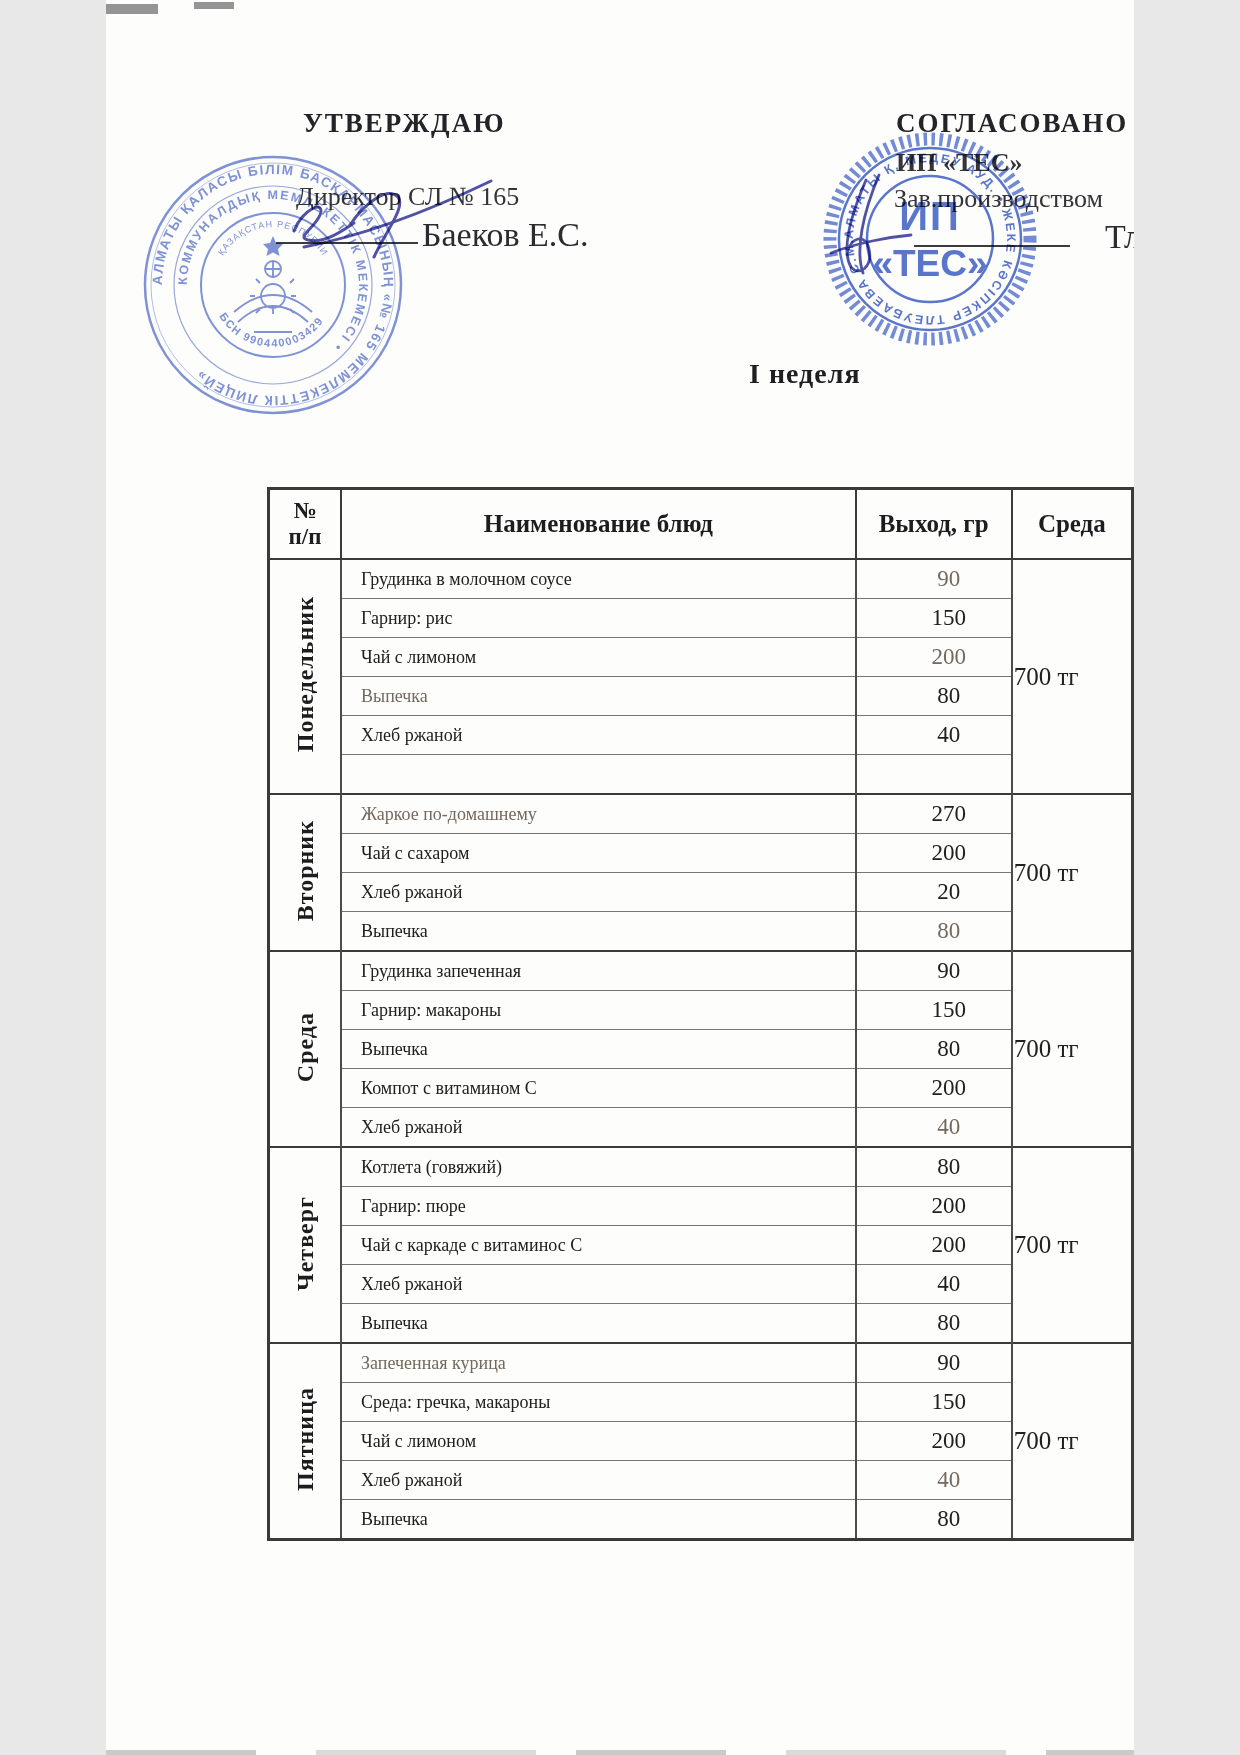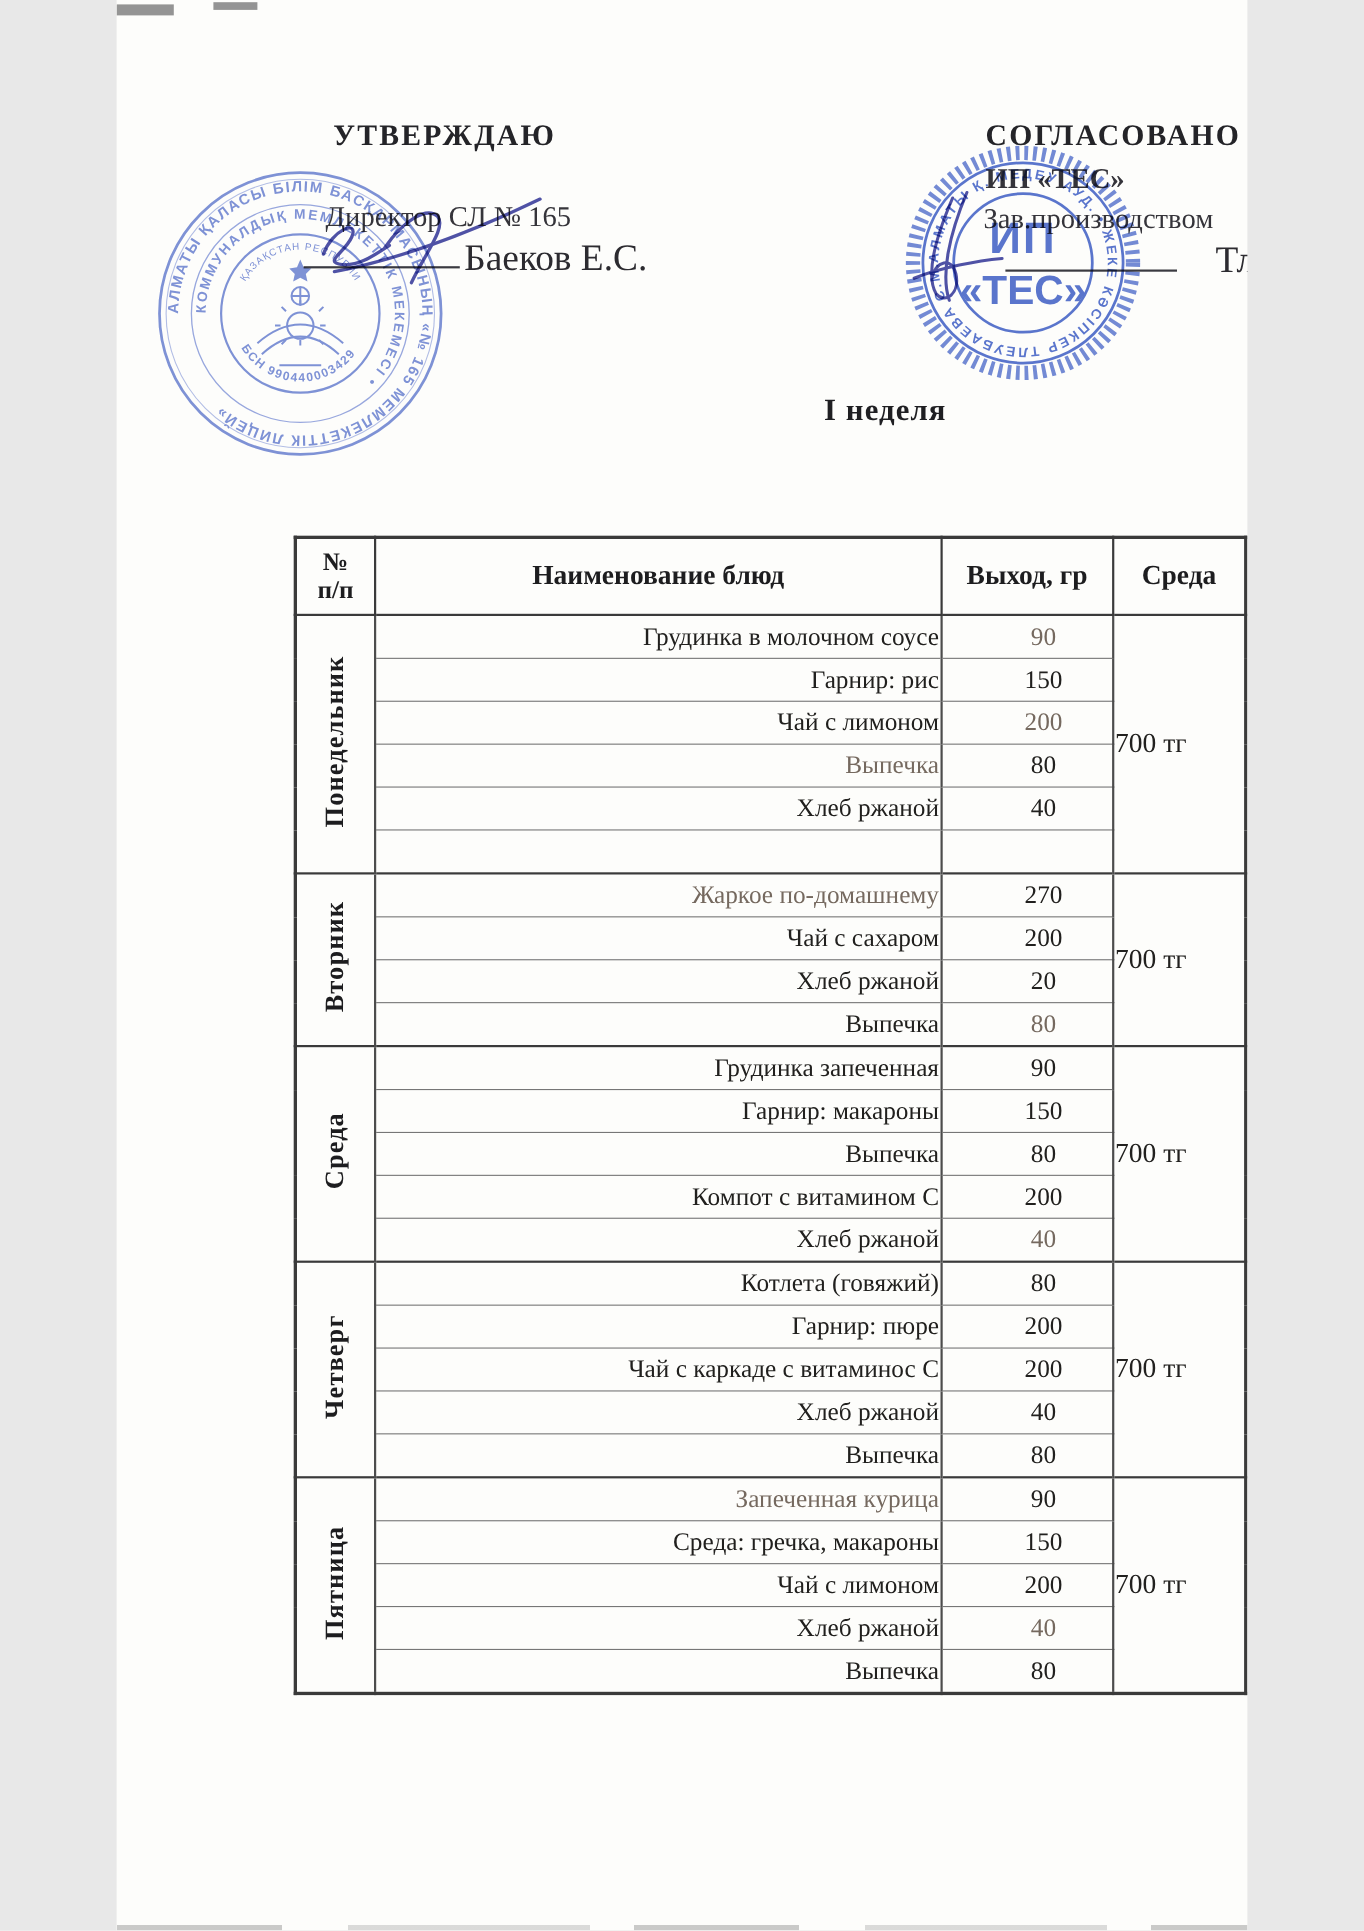--- a/index.html
+++ b/index.html
@@ -21,21 +21,21 @@
   #menu-wrap{position:absolute;left:161px;top:487px;}
   table.menu{border-collapse:collapse;table-layout:fixed;background:transparent;}
   table.menu{border:3px solid #3a3a3a;}
   table.menu th{border:2px solid #3a3a3a;font-weight:bold;color:#1d1d1f;
                 text-align:center;vertical-align:middle;height:66px;font-size:25px;}
   table.menu th .two{font-size:23px;line-height:1.15;}
   table.menu td{border-top:1px solid #767676;border-bottom:1px solid #767676;
                 border-left:2px solid #4c4c4c;border-right:2px solid #4c4c4c;
                 height:36px;vertical-align:middle;}
   table.menu tr.sec-first td{border-top:2px solid #3a3a3a;}
-  td.dish{padding-left:19px;font-size:23px;color:#21201e;text-align:right;}
+  td.dish{padding-left:19px;font-size:18px;color:#21201e;}
   td.out{text-align:center;font-size:23px;color:#21201e;padding-left:31px;}
   td.day-cell{text-align:center;}
   td.day-cell .vert{writing-mode:vertical-rl;transform:rotate(180deg);
                     font-weight:bold;font-size:24px;letter-spacing:1px;color:#1d1d1f;
                     display:inline-block;}
   td.price-cell{text-align:left;font-size:25px;color:#22211f;}
   .faded{color:#75695f !important;}
   
   .speck{position:absolute;background:#5c5c5c;opacity:.65;}
   .scan-bottom{position:absolute;left:0;bottom:0;width:100%;height:5px;opacity:.35;

